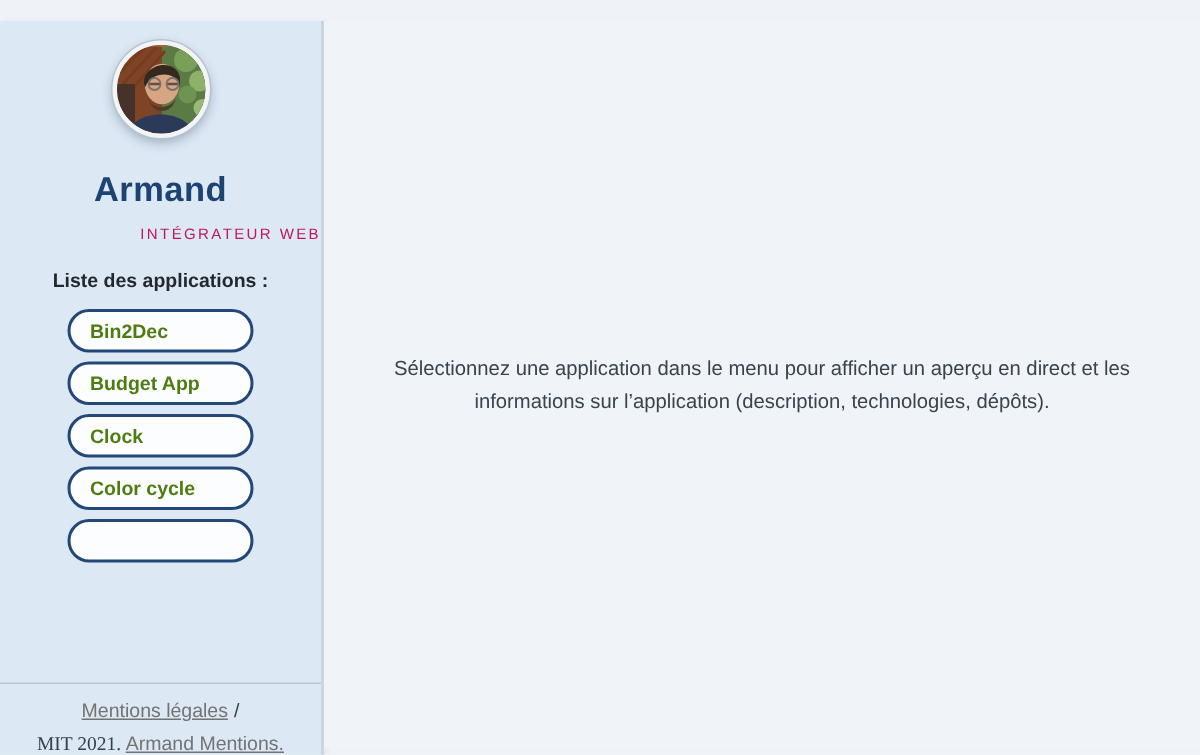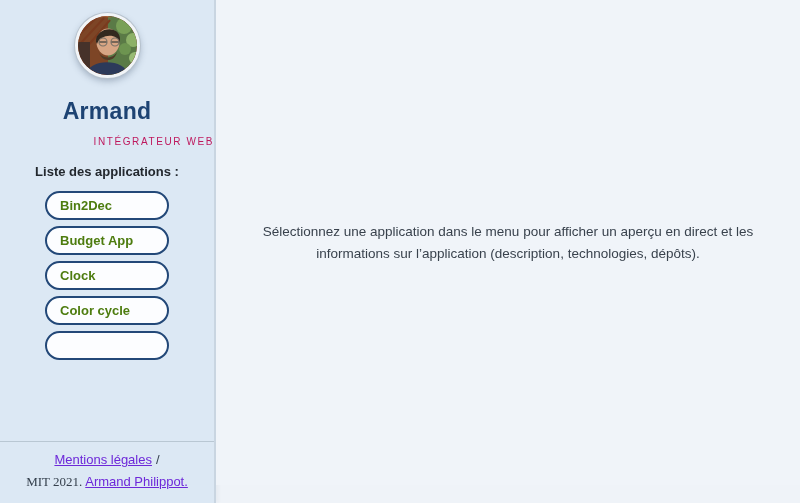--- a/index.html
+++ b/index.html
@@ -6,20 +6,21 @@
   html, body { width: 800px; height: 503px; }
   body {
     font-family: "Liberation Sans", sans-serif;
     background: #eff3f8;
     overflow: hidden;
   }
   .page {
     display: flex;
     width: 800px;
     height: 485px;
+    margin-top: 14px;
   }
 
   
   .sidebar {
     width: 216px;
     flex: 0 0 216px;
     height: 503px;
     background: #dce8f4;
     border-right: 2px solid #c9d5e1;
     box-shadow: 2px 0 4px rgba(30,60,90,0.05);
@@ -101,21 +102,21 @@
     flex: 0 0 62px;
     border-top: 1px solid #b9c7d3;
     background: #dce8f4;
     text-align: center;
     padding-top: 11px;
     font-size: 13px;
     color: #35404d;
   }
   .side-footer p { line-height: 14px; margin-bottom: 8px; }
   .side-footer a {
-    color: #6d28d9;
+    color: #737373;
     text-decoration: underline;
     cursor: pointer;
   }
   .slash { margin-left: 4px; color: #35404d; }
   .license { margin-right: 3px; font-family: Liberation Serif, serif; }
 
   
   .main {
     flex: 1 1 auto;
     background: #f0f4f9;
@@ -192,21 +193,21 @@
             <button class="app-btn"></button>
           </li>
       </ul>
     </nav>
 
     <footer class="side-footer">
       <p>
         <a>Mentions légales</a><span class="slash">/</span>
       </p>
       <p>
-        <span class="license">MIT 2021.</span><a>Armand Philippot.</a>
+        <span class="license">MIT 2021.</span><a>Armand Mentions.</a>
       </p>
     </footer>
 
   </aside>
 
   <main class="main">
     <p class="empty-msg">Sélectionnez une application dans le menu pour afficher un aperçu en direct et les informations sur l’application (description, technologies, dépôts).</p>
   </main>
 
 </div>

